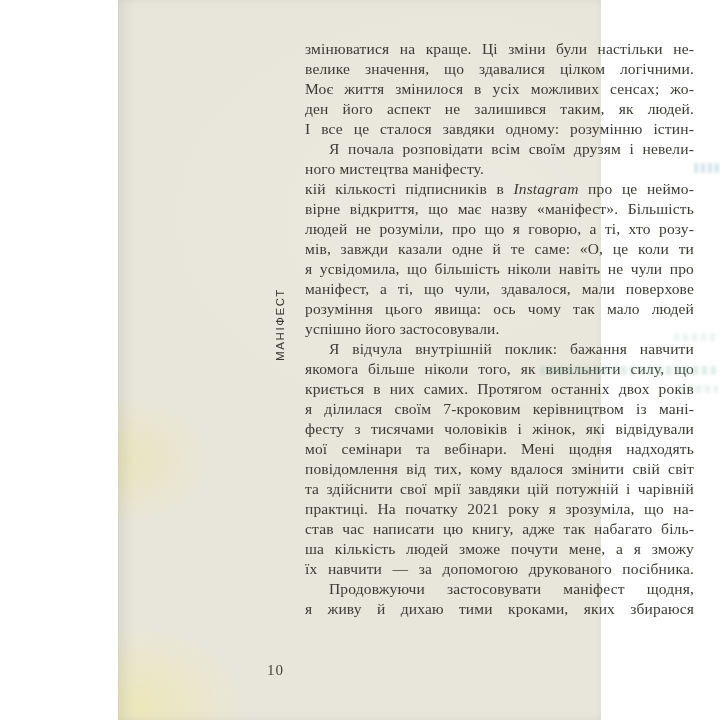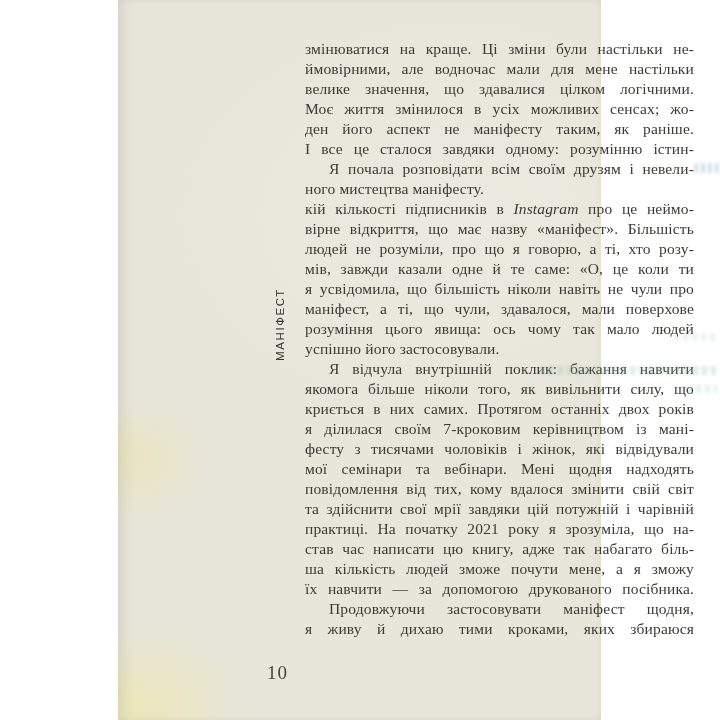--- a/index.html
+++ b/index.html
@@ -43,21 +43,21 @@
   .margin-title{
     position:absolute;left:112px;top:317px;width:100px;height:15px;
     transform:rotate(-90deg);
     transform-origin:50% 50%;
     font-family:"Liberation Sans","DejaVu Sans",sans-serif;
     font-size:11.5px;letter-spacing:1.6px;
     color:#35342f;text-align:center;line-height:15px;
   }
   .page-number{
     position:absolute;left:149px;top:662px;
-    color:#45443c;font-size:19px;letter-spacing:1px;
+    color:#45443c;font-size:15px;letter-spacing:1px;
   }
   .showthrough{
     position:absolute;
     background:repeating-linear-gradient(90deg, rgba(125,180,160,0.55) 0 5px, rgba(125,180,160,0.08) 5px 9px);
     filter:blur(1.4px);
     opacity:0.45;border-radius:2px;
   }
   .st-1{left:422px;top:366px;width:176px;height:9px;}
   .st-2{left:560px;top:385px;width:40px;height:8px;opacity:0.3;}
   .st-3{left:576px;top:163px;width:25px;height:10px;opacity:0.5;
@@ -67,24 +67,23 @@
 </head>
 <body>
 
 <div class="stage">
   <div class="book-page">
 
     <div class="margin-title">МАНІФЕСТ</div>
 
     <div class="text-column">
         <div class="line">змінюватися на краще. Ці зміни були настільки не-</div>
-        <div class="line">ймовірними, але водночас мали для мене настільки</div>
         <div class="line">велике значення, що здавалися цілком логічними.</div>
         <div class="line">Моє життя змінилося в усіх можливих сенсах; жо-</div>
-        <div class="line">ден його аспект не маніфесту таким, як раніше.</div>
+        <div class="line">ден його аспект не залишився таким, як людей.</div>
         <div class="line">І все це сталося завдяки одному: розумінню істин-</div>
         <div class="line indent">Я почала розповідати всім своїм друзям і невели-</div>
         <div class="line no-just">ного мистецтва маніфесту.</div>
         <div class="line">кій кількості підписників в <i>Instagram</i> про це неймо-</div>
         <div class="line">вірне відкриття, що має назву «маніфест». Більшість</div>
         <div class="line">людей не розуміли, про що я говорю, а ті, хто розу-</div>
         <div class="line">мів, завжди казали одне й те саме: «О, це коли ти</div>
         <div class="line">я усвідомила, що більшість ніколи навіть не чули про</div>
         <div class="line">маніфест, а ті, що чули, здавалося, мали поверхове</div>
         <div class="line">розуміння цього явища: ось чому так мало людей</div>

